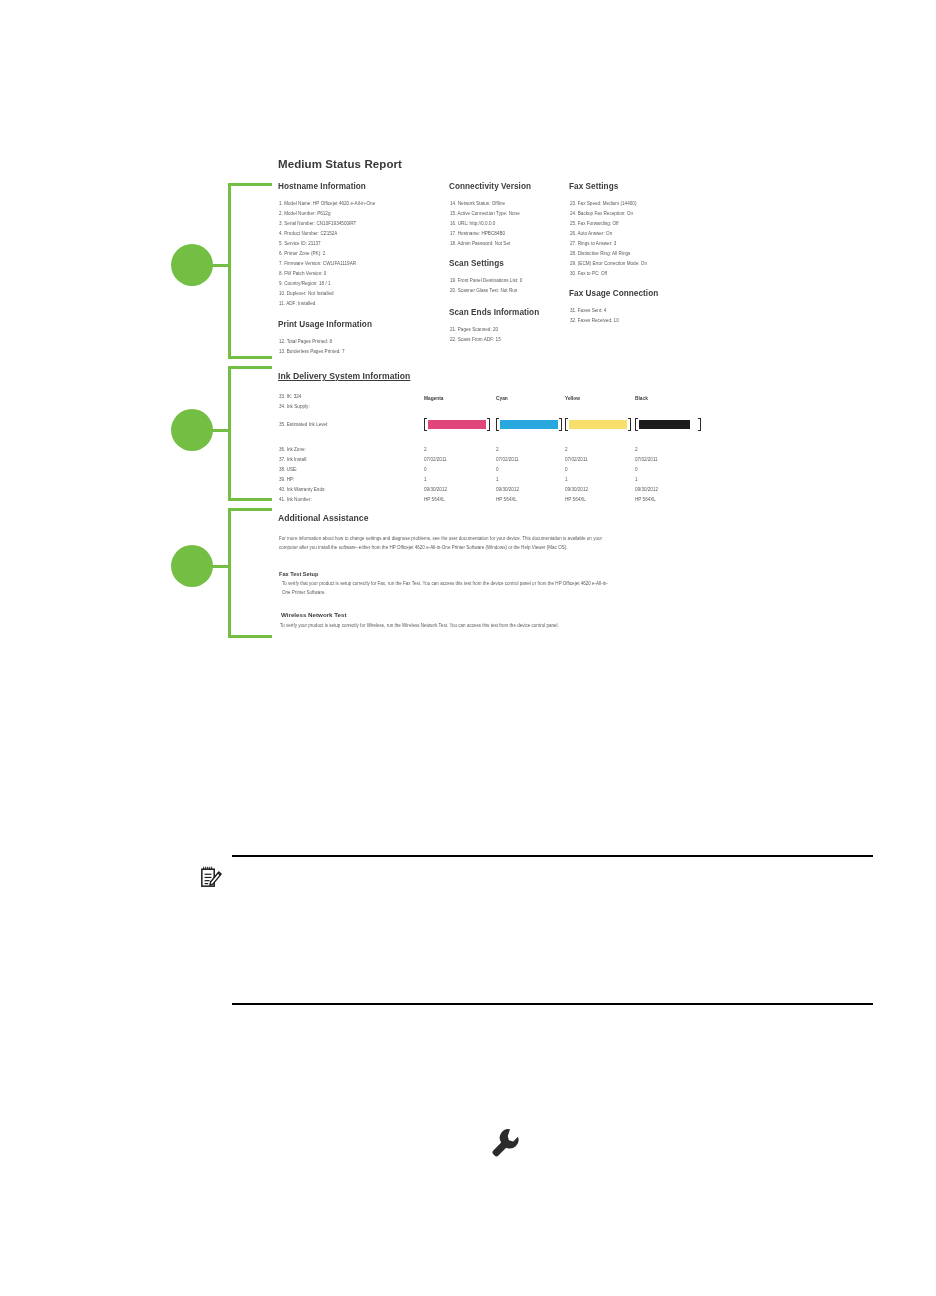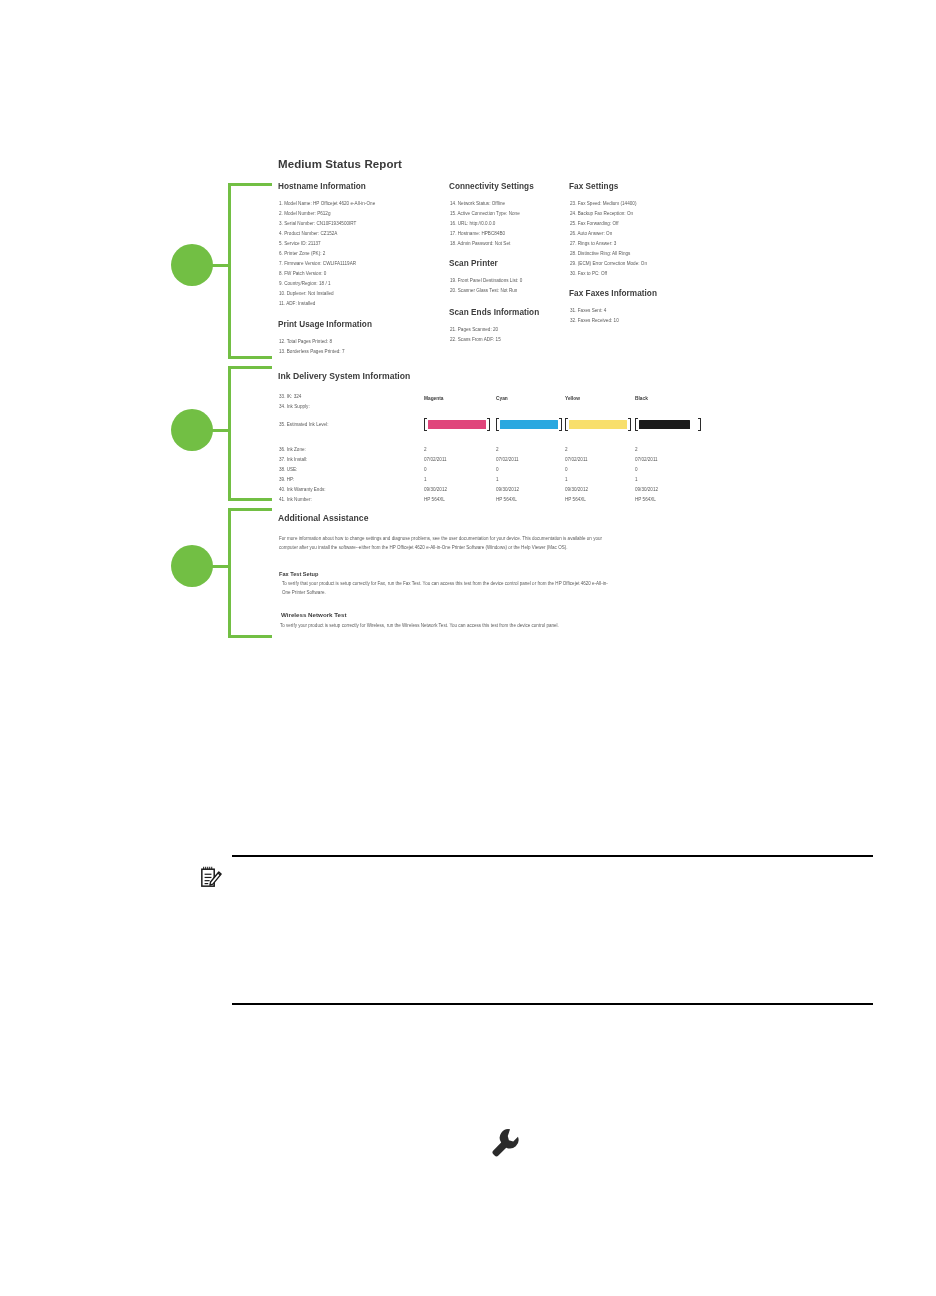--- a/index.html
+++ b/index.html
@@ -186,50 +186,50 @@
     <div class="line" style="left:7px; top:110px;">7. Firmware Version: CWLIFA1119AR</div>
     <div class="line" style="left:7px; top:120px;">8. FW Patch Version: 0</div>
     <div class="line" style="left:7px; top:130px;">9. Country/Region: 18 / 1</div>
     <div class="line" style="left:7px; top:140px;">10. Duplexer: Not Installed</div>
     <div class="line" style="left:7px; top:150px;">11. ADF: Installed</div>
 
     <div class="sec-h" style="left:6px; top:170px;">Print Usage Information</div>
     <div class="line" style="left:7px; top:188px;">12. Total Pages Printed: 8</div>
     <div class="line" style="left:7px; top:198px;">13. Borderless Pages Printed: 7</div>
 
-    <div class="sec-h" style="left:177px; top:32px;">Connectivity Settings</div>
+    <div class="sec-h" style="left:177px; top:32px;">Connectivity Version</div>
     <div class="line" style="left:178px; top:50px;">14. Network Status: Offline</div>
     <div class="line" style="left:178px; top:60px;">15. Active Connection Type: None</div>
     <div class="line" style="left:178px; top:70px;">16. URL: http://0.0.0.0</div>
     <div class="line" style="left:178px; top:80px;">17. Hostname: HPBC84B0</div>
     <div class="line" style="left:178px; top:90px;">18. Admin Password: Not Set</div>
 
-    <div class="sec-h" style="left:177px; top:109px;">Scan Printer</div>
+    <div class="sec-h" style="left:177px; top:109px;">Scan Settings</div>
     <div class="line" style="left:178px; top:127px;">19. Front Panel Destinations List: 0</div>
     <div class="line" style="left:178px; top:137px;">20. Scanner Glass Test: Not Run</div>
 
     <div class="sec-h" style="left:177px; top:158px;">Scan Ends Information</div>
     <div class="line" style="left:178px; top:176px;">21. Pages Scanned: 20</div>
     <div class="line" style="left:178px; top:186px;">22. Scans From ADF: 15</div>
 
     <div class="sec-h" style="left:297px; top:32px;text-align:center;">Fax Settings</div>
     <div class="line" style="left:298px; top:50px;">23. Fax Speed: Medium (14400)</div>
     <div class="line" style="left:298px; top:60px;">24. Backup Fax Reception: On</div>
     <div class="line" style="left:298px; top:70px;">25. Fax Forwarding: Off</div>
     <div class="line" style="left:298px; top:80px;">26. Auto Answer: On</div>
     <div class="line" style="left:298px; top:90px;">27. Rings to Answer: 3</div>
     <div class="line" style="left:298px; top:100px;">28. Distinctive Ring: All Rings</div>
     <div class="line" style="left:298px; top:110px;">29. (ECM) Error Correction Mode: On</div>
     <div class="line" style="left:298px; top:120px;">30. Fax to PC: Off</div>
 
-    <div class="sec-h" style="left:297px; top:139px;">Fax Faxes Information</div>
+    <div class="sec-h" style="left:297px; top:139px;">Fax Usage Connection</div>
     <div class="line" style="left:298px; top:157px;">31. Faxes Sent: 4</div>
     <div class="line" style="left:298px; top:167px;">32. Faxes Received: 10</div>
 
-    <div class="sec-h" style="left:6px; top:221px; font-size:8.6px;">Ink Delivery System Information</div>
+    <div class="sec-h" style="left:6px; top:221px; font-size:8.6px;text-decoration:underline;">Ink Delivery System Information</div>
 
     <div class="line" style="left:7px; top:243px;">33. IK: 324</div>
     <div class="line" style="left:7px; top:253px;">34. Ink Supply:</div>
     <div class="line" style="left:7px; top:271px;">35. Estimated Ink Level:</div>
 
     <div class="ink-col" style="left:152px;">
       <div class="ink-name">Magenta</div>
       <div class="gauge">
         <div class="brk l"></div>
         <div class="brk r"></div>

